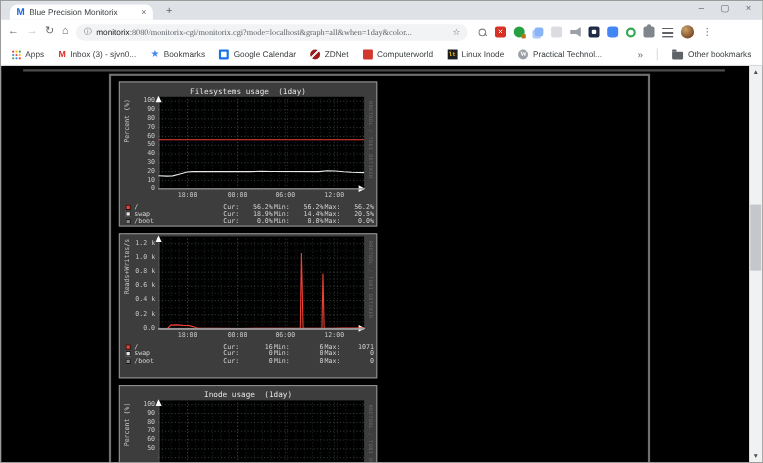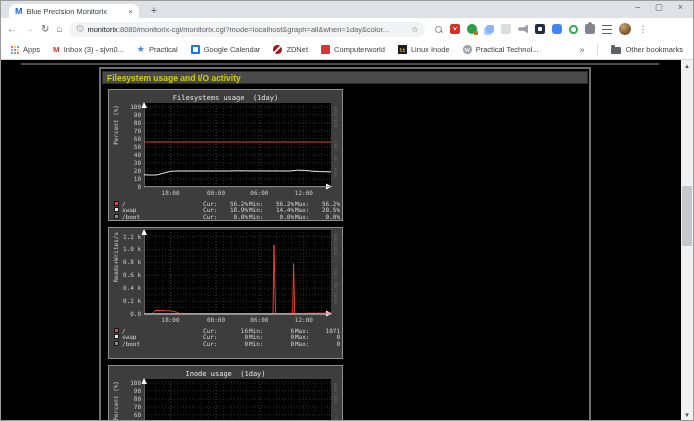--- a/index.html
+++ b/index.html
@@ -19,21 +19,21 @@
 
   
   .toolbar{height:22px;background:#fff;display:flex;align-items:center;padding:0 8px 0 6px;gap:7px;}
   .navico{color:#5f6368;font-size:10px;line-height:10px;}
   .navico.disabled{color:#bdc1c6;}
   .url-pill{width:356px;height:15px;background:#f1f3f4;border-radius:8px;display:flex;align-items:center;
     padding:0 7px;gap:4px;font-size:7.5px;overflow:hidden;}
   .info-ico{color:#5f6368;font-size:7px;}
   .url-text{white-space:nowrap;overflow:hidden;flex:1;}
   .url-host{color:#202124;}
-  .url-rest{color:#5f6368;}
+  .url-rest{color:#5f6368;font-family:Liberation Serif, serif;}
   .pill-star{color:#5f6368;font-size:8px;}
   .exticons{display:flex;align-items:center;gap:7px;margin-left:2px;}
   .xi{width:10px;height:10px;border-radius:2px;position:relative;}
   .xi-search{width:9px;height:9px;background:none;}
   .xi-search::before{content:"";position:absolute;left:1px;top:1px;width:5px;height:5px;border:1.2px solid #80868b;border-radius:50%;}
   .xi-search::after{content:"";position:absolute;left:6px;top:6px;width:3px;height:1.2px;background:#80868b;transform:rotate(45deg);}
   .xi-mail{background:#d93025;}
   .xi-mail::after{content:"";position:absolute;left:2px;top:3px;width:6px;height:3px;
     background:linear-gradient(135deg,transparent 45%,#fff 45% 60%,transparent 60%),linear-gradient(225deg,transparent 45%,#fff 45% 60%,transparent 60%);}
   .xi-globe{background:#27a044;border-radius:50%;}
@@ -163,21 +163,21 @@
           <span class="apps-dot"></span>
         </span>
       <span>Apps</span>
     </span>
     <span class="bm">
       <span class="bm-gmail">M</span>
       <span>Inbox (3) - sjvn0...</span>
     </span>
     <span class="bm">
       <span class="bm-star">★</span>
-      <span>Practical</span>
+      <span>Bookmarks</span>
     </span>
     <span class="bm">
       <span class="bm-cal"></span>
       <span>Google Calendar</span>
     </span>
     <span class="bm">
       <span class="bm-zdnet"></span>
       <span>ZDNet</span>
     </span>
     <span class="bm">
@@ -198,21 +198,20 @@
     <span class="bm">
       <span class="bm-folder"></span>
       <span>Other bookmarks</span>
     </span>
   </div>
 
   <div class="content">
     <div class="top-strip"></div>
 
     <section>
-      <div class="sec-header">Filesystem usage and I/O activity</div>
       <div class="graph-grid">
         <div class="gbox">
             <div class="g-title">Filesystems usage  (1day)</div>
             <div class="g-mid">
               <div class="g-ylabel">
                 <span class="g-ylabel-text">Percent (%)</span>
               </div>
               <div class="g-gutter">
                 <span class="g-ytick" style="top: 81px;">0</span>
                 <span class="g-ytick" style="top: 73px;">10</span>

